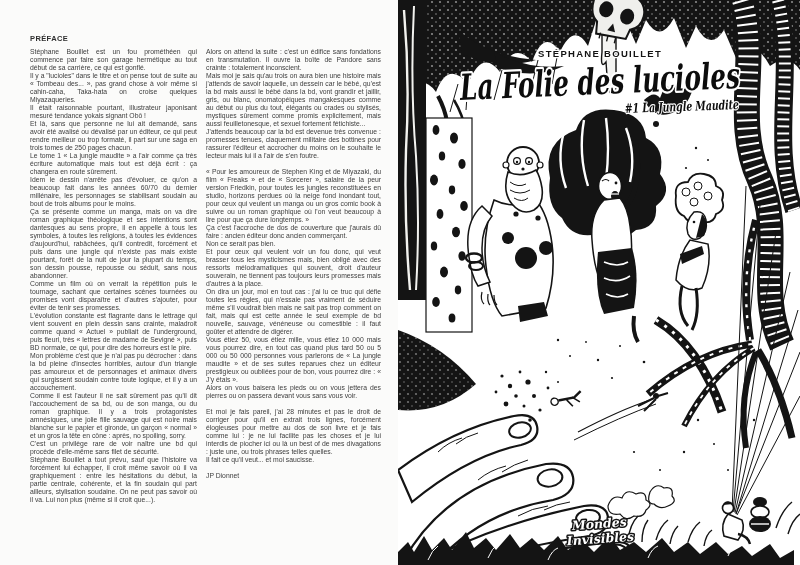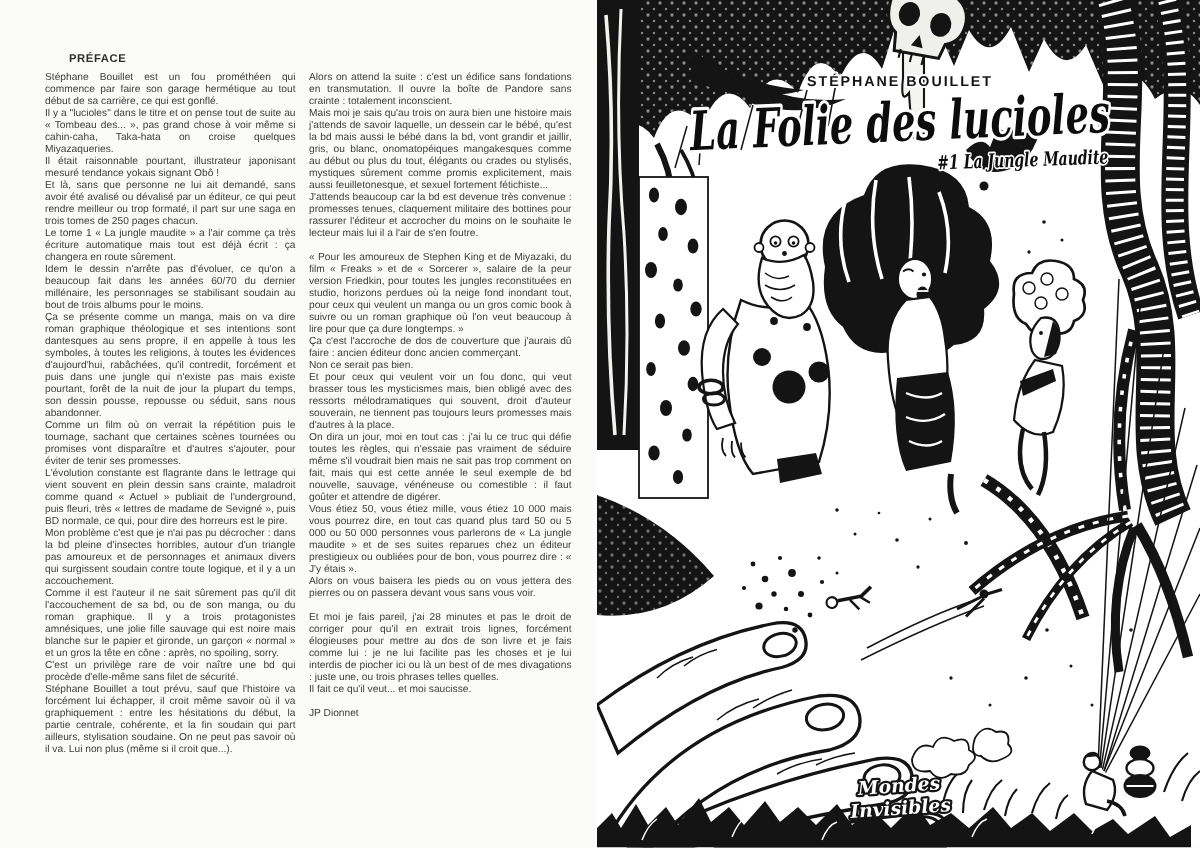--- a/index.html
+++ b/index.html
@@ -1,21 +1,21 @@
 <!DOCTYPE html>
 <html><head>
 <meta charset="utf-8">
 <style>
   html,body{margin:0;padding:0;}
   body{width:800px;height:565px;overflow:hidden;background:#f6f6f4;
        font-family:"Liberation Sans",sans-serif;}
   .spread{position:relative;width:800px;height:565px;background:#fbfbfa;}
   
   .page-left{position:absolute;left:0;top:0;width:398px;height:565px;background:#fbfbfa;}
-  .preface-heading{position:absolute;left:46px;top:34px;margin:0;
+  .preface-heading{position:absolute;left:30px;top:34px;margin:0;
        font-size:7.5px;font-weight:bold;letter-spacing:.4px;color:#2e2e2e;}
   .col{position:absolute;top:48px;text-align:justify;color:#3d3d3d;
        font-size:6.8px;line-height:8px;}
   .col p{margin:0;}
   .col p.blank{height:8px;}
   .col-1{left:30px;width:167px;}
   .col-2{left:206px;width:175px;}
   
   .page-right{position:absolute;left:398px;top:0;width:402px;height:543px;background:#ffffff;}
   .page-right svg{display:block;}

